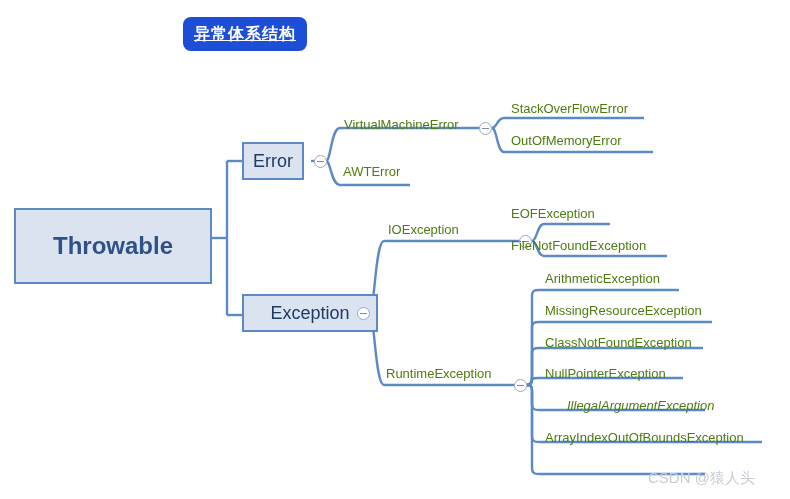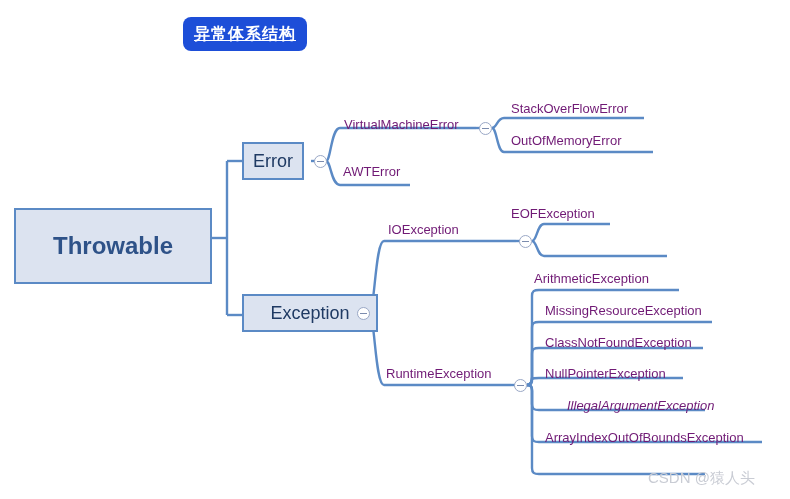--- a/index.html
+++ b/index.html
@@ -78,21 +78,21 @@
     left: 242px;
     top: 294px;
     width: 136px;
     height: 38px;
   }
 
   
   .textnode {
     position: absolute;
     font-size: 13px;
-    color: #701a75;
+    color: #4d7c0f;
     white-space: nowrap;
     line-height: 1;
   }
 
   
   .toggle {
     position: absolute;
     width: 13px;
     height: 13px;
     border-radius: 50%;
@@ -185,25 +185,26 @@
 
   <div class="textnode" style="left:343px; top:165px;">AWTError</div>
 
   <div class="textnode" style="left:511px; top:102px;">StackOverFlowError</div>
   <div class="textnode" style="left:511px; top:134px;">OutOfMemoryError</div>
 
   <div class="textnode" style="left:388px; top:223px;">IOException</div>
   <div class="toggle" style="left:519px; top:235px;"></div>
 
   <div class="textnode" style="left:511px; top:207px;">EOFException</div>
+  <div class="textnode" style="left:511px; top:239px;">FileNotFoundException</div>
 
   <div class="textnode" style="left:386px; top:367px;">RuntimeException</div>
   <div class="toggle" style="left:514px; top:379px;"></div>
 
-  <div class="textnode" style="left:534px; top:272px;">ArithmeticException</div>
+  <div class="textnode" style="left:545px; top:272px;">ArithmeticException</div>
   <div class="textnode" style="left:545px; top:304px;">MissingResourceException</div>
   <div class="textnode" style="left:545px; top:336px;">ClassNotFoundException</div>
   <div class="textnode" style="left:545px; top:367px;">NullPointerException</div>
   <div class="textnode" style="left:567px; top:399px;font-style:italic;">IllegalArgumentException</div>
   <div class="textnode" style="left:545px; top:431px;">ArrayIndexOutOfBoundsException</div>
 
   <div class="watermark">CSDN @猿人头</div>
 
 </div>
 

